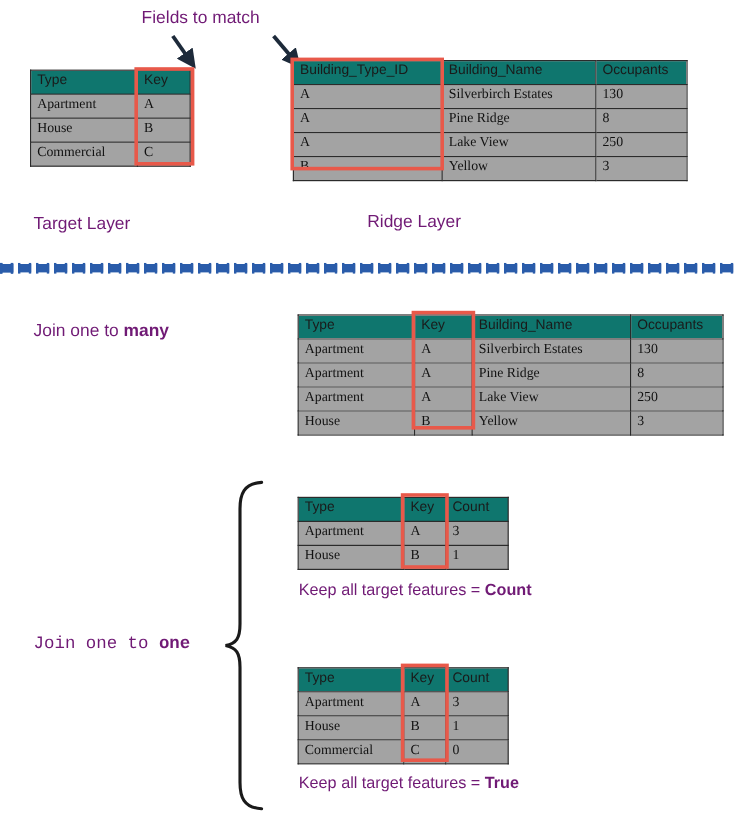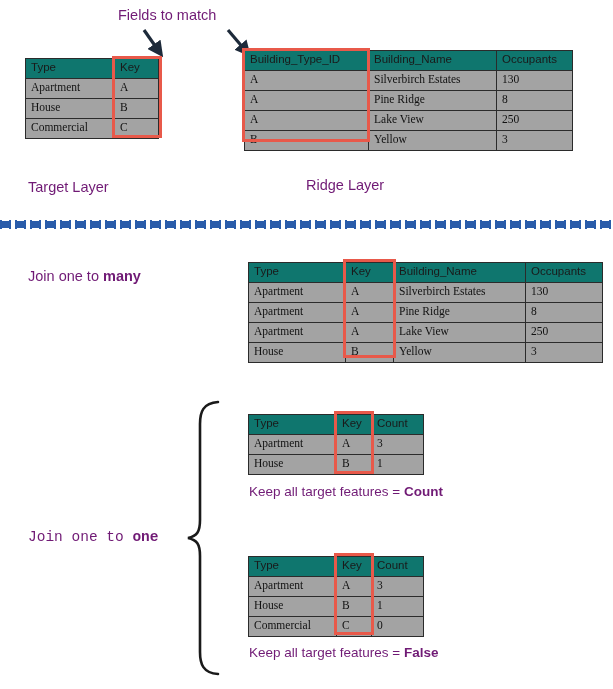--- a/index.html
+++ b/index.html
@@ -443,14 +443,14 @@
         <td>Commercial</td>
         <td>C</td>
         <td>0</td>
       </tr>
     </tbody>
   </table>
   <div class="hl" style="left:86px; top:-3px; width:40px; height:82px;"></div>
 </div>
 
 <div class="label small" style="left:249px; top:646px;">
-  <span>Keep all target features = </span><b>False</b>
+  <span>Keep all target features = </span><b>True</b>
 </div>
 
 </body></html>

